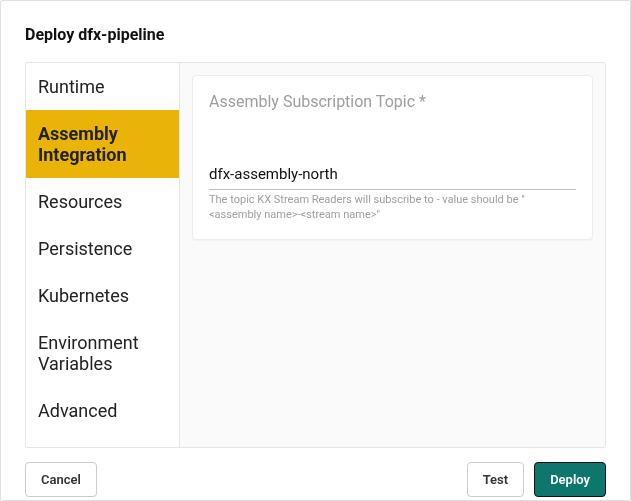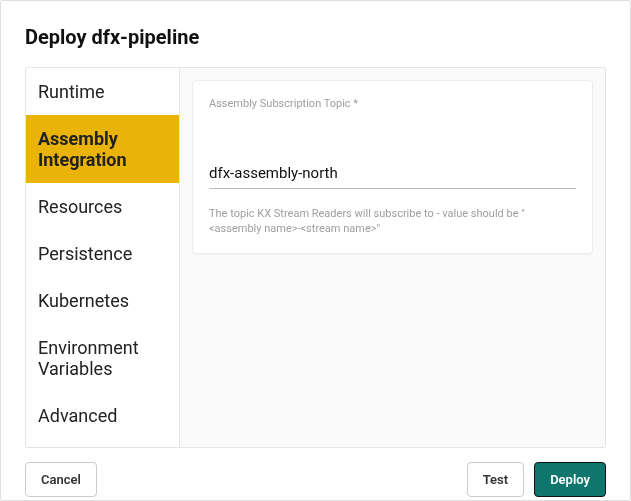--- a/index.html
+++ b/index.html
@@ -14,21 +14,21 @@
       height: 501px;
       display: flex;
       flex-direction: column;
       border: 1px solid #e0e0e0;
       border-radius: 2px;
     }
     .header {
       padding: 24px 24px 18px 24px;
     }
     .dialog-title {
-      font-size: 20px;
+      font-size: 16px;
       font-weight: 700;
       color: #111;
     }
     .content {
       display: flex;
       flex: 1;
       margin: 0 24px;
       border: 1px solid #e5e5e5;
       border-radius: 2px;
       min-height: 0;
@@ -53,40 +53,40 @@
       background: #fafafa;
     }
     .card {
       background: #fff;
       border: 1px solid #ececec;
       border-radius: 4px;
       padding: 16px;
       box-shadow: 0 1px 1px rgba(0,0,0,0.03);
     }
     .field-label {
-      font-size: 11px;
+      font-size: 16px;
       color: #9e9e9e;
       margin-bottom: 2px;
     }
     .field-input {
       width: 100%;
       border: none;
       border-bottom: 1px solid #bdbdbd;
       font-size: 15px;
       color: #111;
       padding: 4px 0 6px 0;
       outline: none;
       background: transparent;
       font-family: inherit;
       margin-top: 48px;
     }
     .field-help {
       font-size: 11px;
       color: #9e9e9e;
-      margin-top: 17px;
+      margin-top: 2px;
       line-height: 1.4;
     }
     .footer {
       display: flex;
       justify-content: space-between;
       align-items: center;
       padding: 14px 24px 3px 24px;
     }
     .footer-right {
       display: flex;

